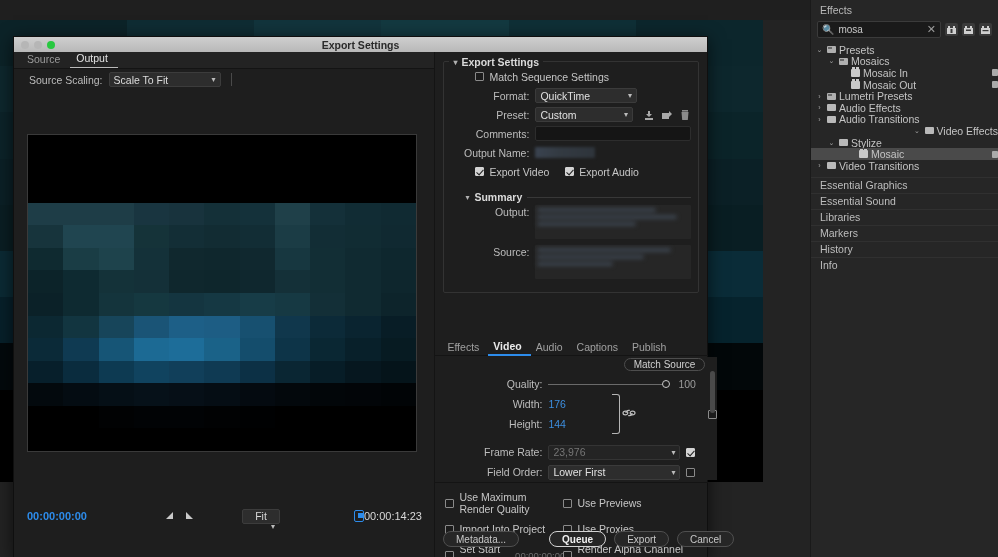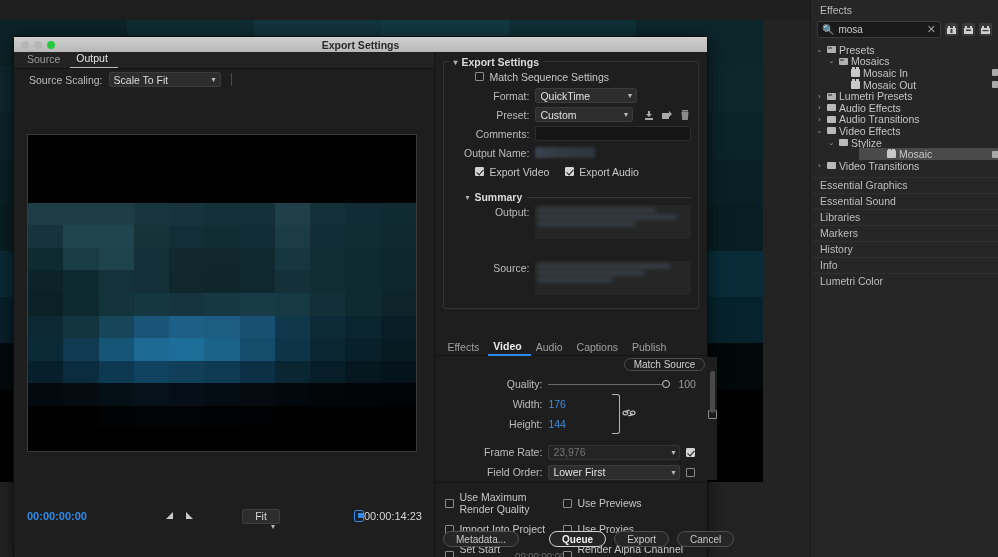--- a/index.html
+++ b/index.html
@@ -387,51 +387,50 @@
         <div class="tree-row" style="padding-left: 4px;">
           <span class="twisty">›</span>
           <span class="folder-ic"></span>
           <span>Audio Effects</span>
         </div>
         <div class="tree-row" style="padding-left: 4px;">
           <span class="twisty">›</span>
           <span class="folder-ic"></span>
           <span>Audio Transitions</span>
         </div>
-        <div class="tree-row" style="padding-left: 4px;">
+        <div class="tree-row" style="padding-left: 4px; justify-content: flex-end;">
           <span class="twisty">⌄</span>
           <span class="folder-ic"></span>
           <span>Video Effects</span>
         </div>
         <div class="tree-row" style="padding-left: 16px;">
           <span class="twisty">⌄</span>
           <span class="folder-ic"></span>
           <span>Stylize</span>
         </div>
-        <div class="tree-row sel" style="padding-left: 16px; margin-left: 48px;">
+        <div class="tree-row sel" style="padding-left: 36px;">
           <span class="twisty"></span>
           <span class="fx-ic"></span>
           <span>Mosaic</span>
           <span class="edge-badge"></span>
         </div>
         <div class="tree-row" style="padding-left: 4px;">
           <span class="twisty">›</span>
           <span class="folder-ic"></span>
           <span>Video Transitions</span>
         </div>
       </div>
 
     <div class="panel-list" id="panel-list">
         <div class="plist-item">Essential Graphics</div>
         <div class="plist-item">Essential Sound</div>
         <div class="plist-item">Libraries</div>
         <div class="plist-item">Markers</div>
         <div class="plist-item">History</div>
         <div class="plist-item">Info</div>
-        <div class="plist-item">Lumetri Color</div>
       </div>
   </div>
 
   <div class="dialog">
     <div class="titlebar">
       <div class="traffic">
         <div class="dot r"></div>
         <div class="dot y"></div>
         <div class="dot g"></div>
       </div>
@@ -717,21 +716,21 @@
             <div class="frow" style="height:38px;align-items:flex-start;margin-top:2px;">
               <span class="flabel" style="padding-top:1px;">Output:</span>
               <div class="summary-box">
                 <div class="blur-lines">
                   <div class="bline" style="width:78%"></div>
                   <div class="bline" style="width:92%"></div>
                   <div class="bline" style="width:65%"></div>
                 </div>
               </div>
             </div>
-            <div class="frow" style="height:38px;align-items:flex-start;margin-top:18px;">
+            <div class="frow" style="height:38px;align-items:flex-start;margin-top:2px;">
               <span class="flabel" style="padding-top:1px;">Source:</span>
               <div class="summary-box">
                 <div class="blur-lines">
                   <div class="bline" style="width:88%"></div>
                   <div class="bline" style="width:70%"></div>
                   <div class="bline" style="width:50%"></div>
                 </div>
               </div>
             </div>
           </div>

